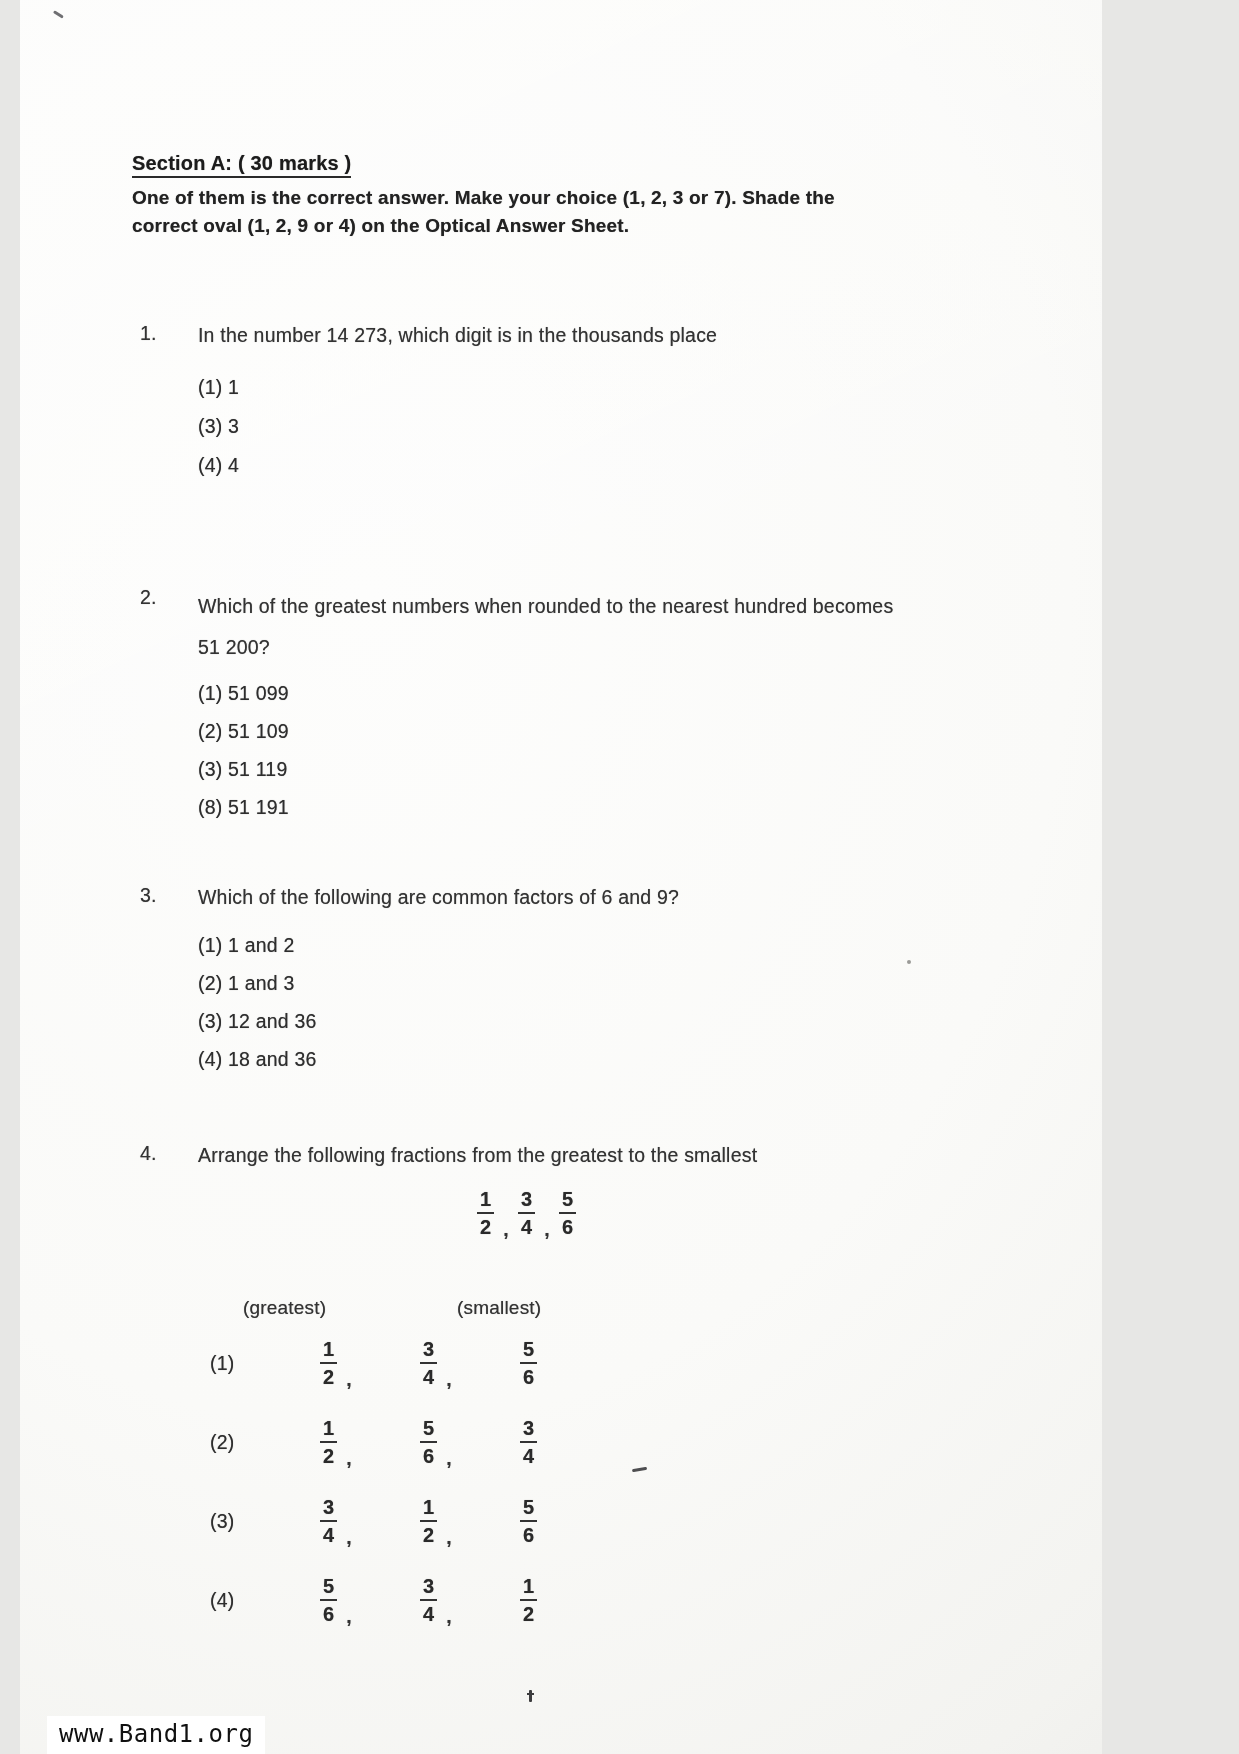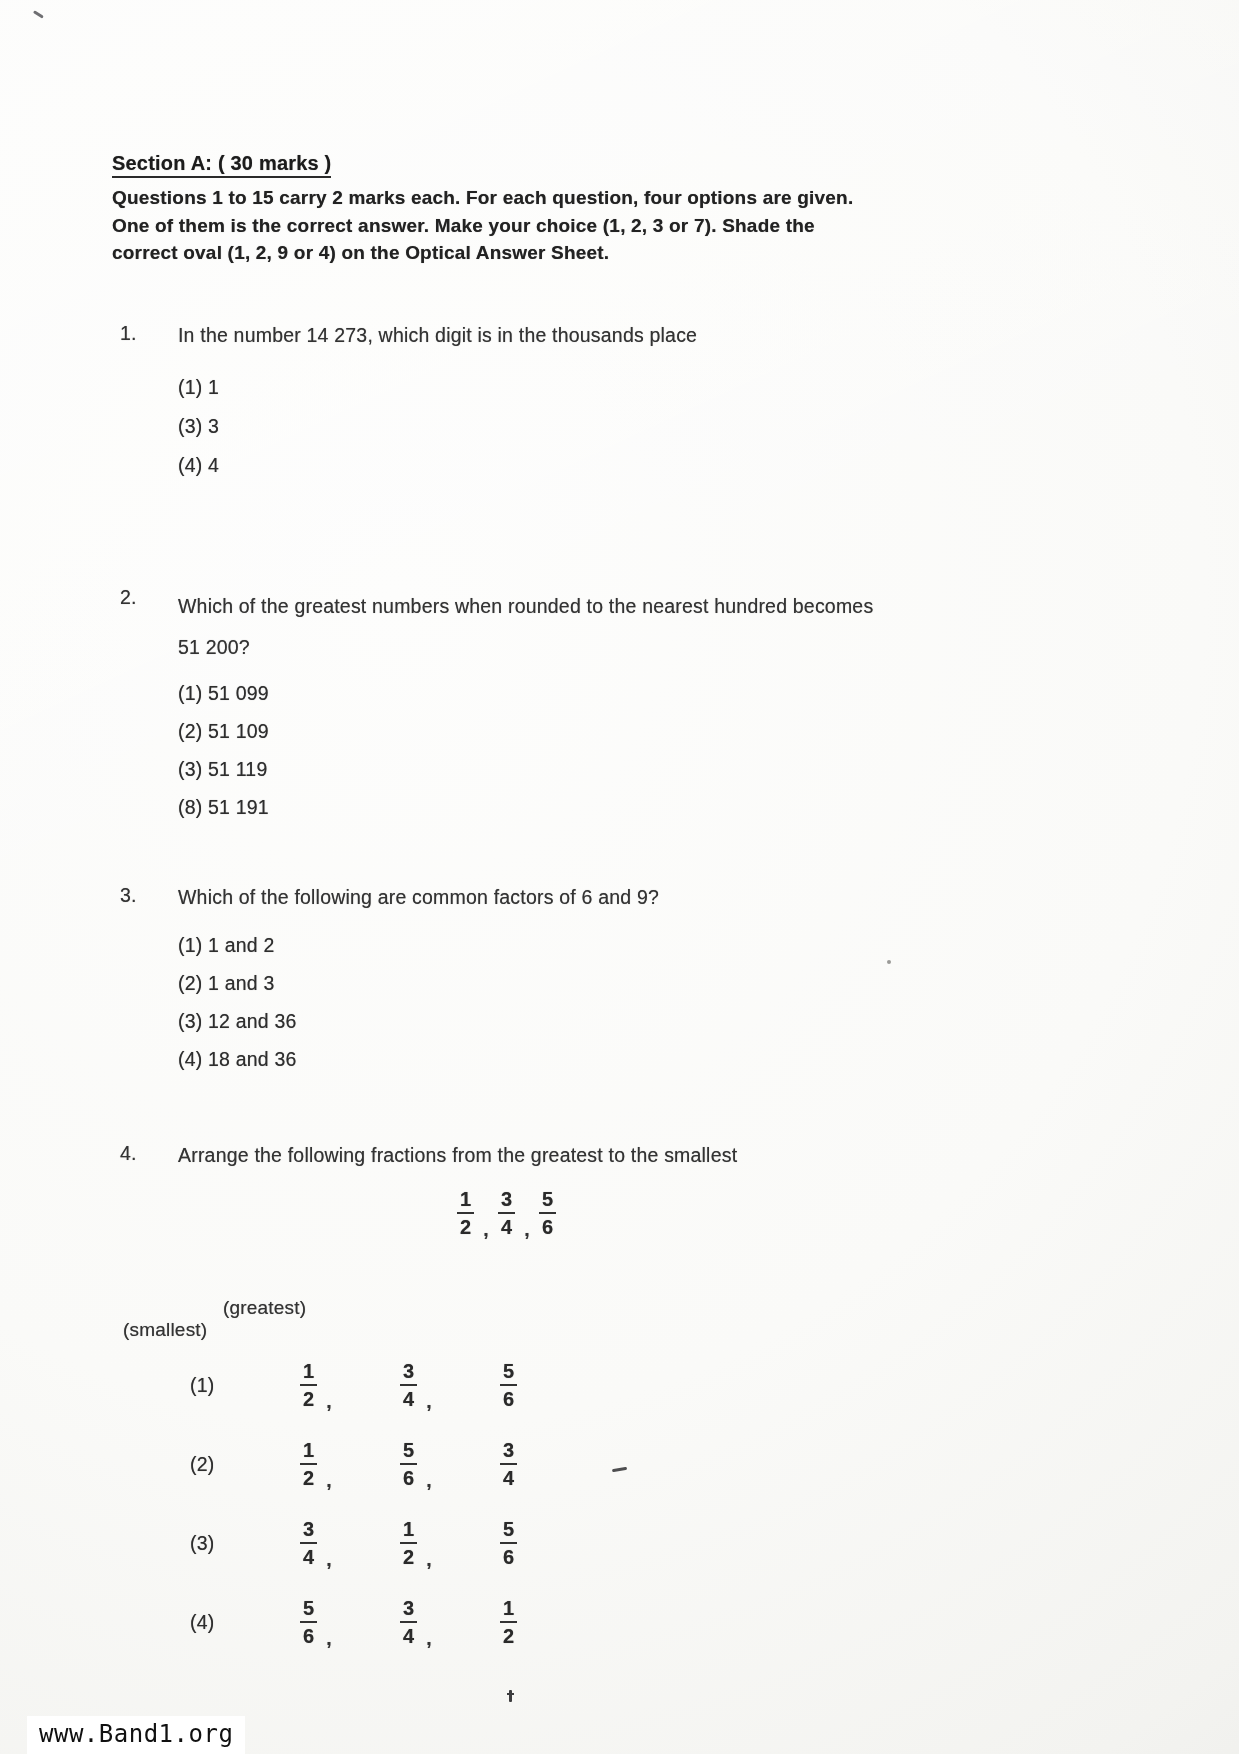--- a/index.html
+++ b/index.html
@@ -1,22 +1,23 @@
 <!DOCTYPE html>
 <html><head>
 <meta charset="utf-8">
 <style>
   html,body { margin:0; padding:0; }
   body { background:#e7e7e5; font-family:"Liberation Sans", sans-serif; }
   .page {
-    position:relative; width:1239px; height:1754px; overflow:hidden;
+    position:relative; width:1082px; height:1754px; overflow:hidden;
     background:
       linear-gradient(155deg, rgba(255,255,255,0.55) 0%, rgba(255,255,255,0) 45%),
       radial-gradient(ellipse 130% 95% at 32% 34%, #fdfdfc 0%, #faFaf8 50%, #f3f3f0 82%, #ebebe8 100%);
     color:#2b2b2b;
+    margin-left:20px;
   }
   .txt { text-shadow:0 0 0.7px rgba(20,20,20,0.55); letter-spacing:0.2px; }
 
   
   .header { position:absolute; left:112px; top:152px; width:850px; }
   .section-title {
     display:inline-block; font-size:20px; font-weight:bold; color:#1c1c1c;
     border-bottom:2.5px solid #2a2a2a; padding-bottom:1px; margin-bottom:6px;
   }
   .instr { font-size:19px; font-weight:bold; line-height:27.5px; color:#222; }
@@ -36,21 +37,21 @@
 
   
   .frac { display:inline-flex; flex-direction:column; align-items:center;
           font-size:20px; font-weight:600; line-height:1.12; color:#2a2a2a; }
   .frac .num { padding:0 3px 2px 3px; border-bottom:2.5px solid #333; }
   .frac .den { padding-top:2px; }
   .fsep { margin:0 9px; transform:translateY(16px); font-weight:bold; color:#333; }
 
   .frac-display { display:flex; align-items:center; margin-left:337px; margin-top:16px; height:58px; }
 
-  .gs-labels { display:flex; margin-left:3px; margin-top:55px; font-size:19px; color:#333;flex-direction:column; }
+  .gs-labels { display:flex; margin-left:3px; margin-top:55px; font-size:19px; color:#333; }
   .gs-labels .greatest { margin-left:100px; width:214px; }
   .q4opts { margin-top:12px; }
   .q4opt { display:flex; align-items:center; margin-left:70px; height:64px; margin-bottom:15px; }
   .q4opt .optlabel { width:110px; color:#2e2e2e; }
   .fcell { width:100px; display:flex; align-items:center; justify-content:flex-start; }
 
   
   .footer-box { position:absolute; left:27px; top:1716px; background:#ffffff; padding:4px 12px 6px 12px; }
   .footer-text { font-family:"DejaVu Sans Mono", monospace; font-size:24px; color:#101010; letter-spacing:0.5px; }
 
@@ -68,21 +69,20 @@
 <div class="page">
 
   <div class="artifact tick-topleft"></div>
   <div class="artifact dash-mid"></div>
   <div class="artifact mark-bottom"></div>
   <div class="artifact dot-right"></div>
 
   <div class="header">
     <div class="section-title txt">Section A: ( 30 marks )</div>
     <div class="instr txt">
-      <div>Questions 1 to 15 carry 2 marks each. For each question, four options are given.</div>
       <div>One of them is the correct answer. Make your choice (1, 2, 3 or 7). Shade the</div>
       <div>correct oval (1, 2, 9 or 4) on the Optical Answer Sheet.</div>
     </div>
   </div>
 
   <div class="question q1 txt">
     <div class="qrow">
       <div class="qnum">1.</div>
       <div class="qtext">In the number 14 273, which digit is in the thousands place</div>
     </div>

